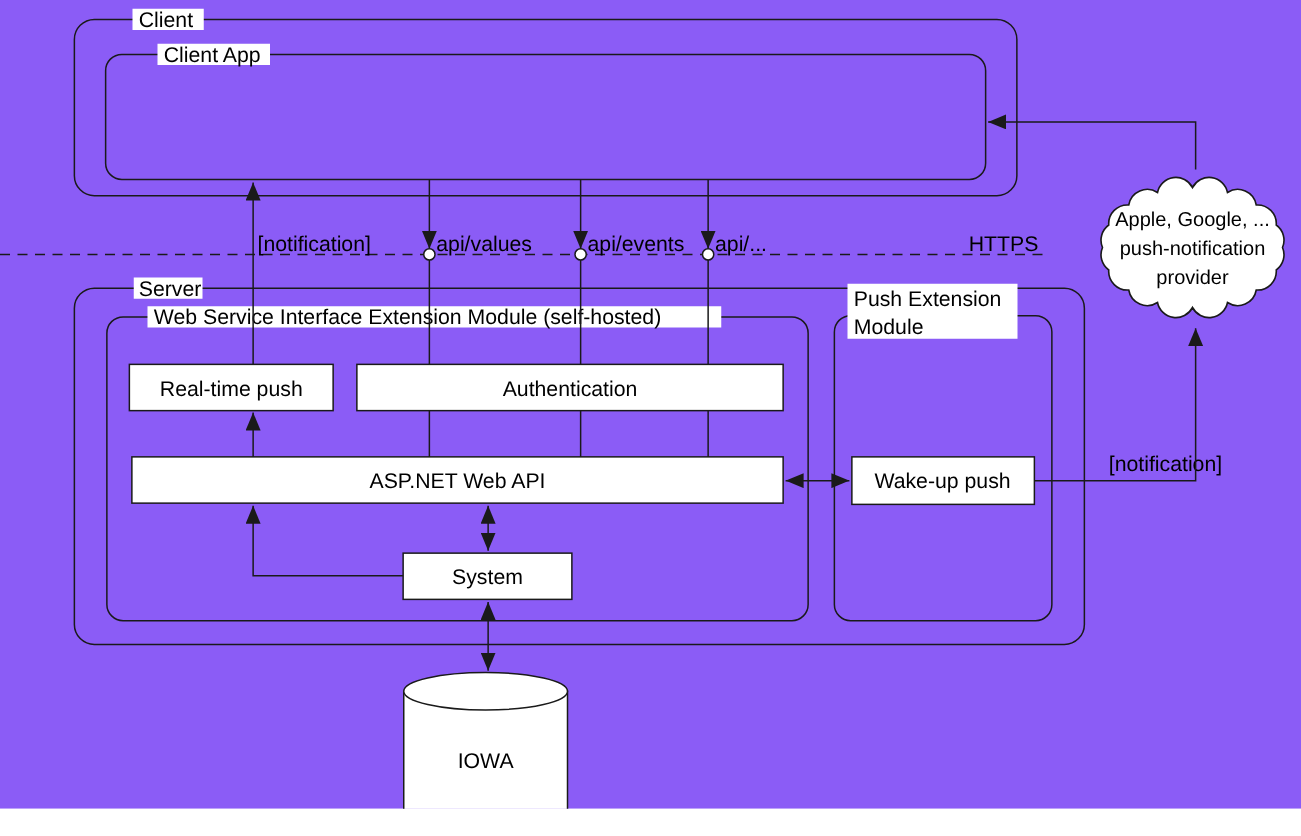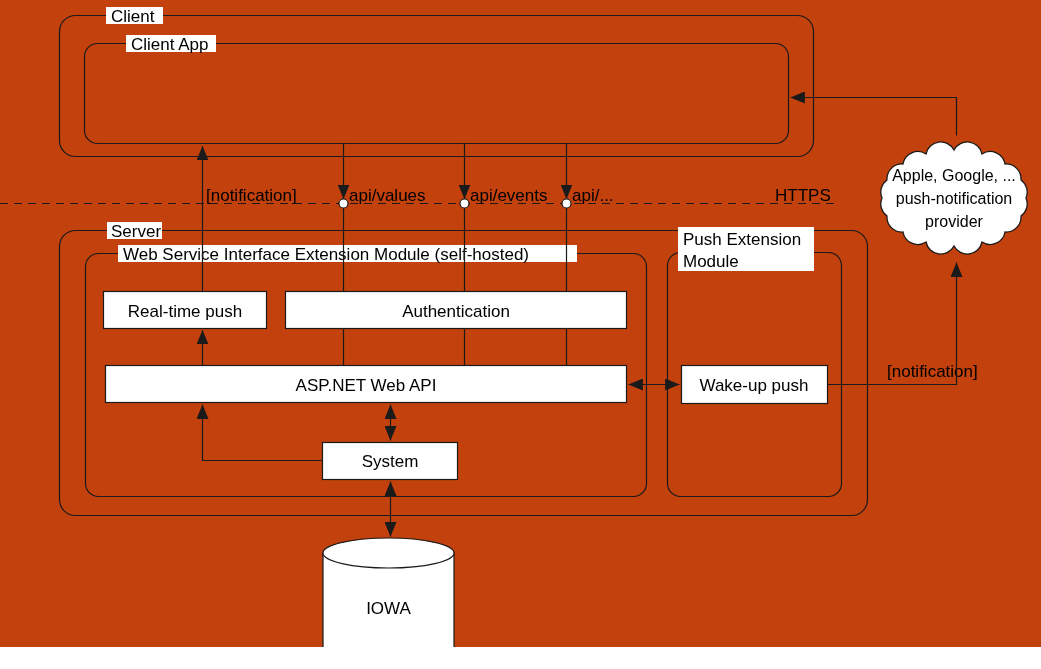--- a/index.html
+++ b/index.html
@@ -1,16 +1,16 @@
 <!DOCTYPE html>
 <html><head>
 <meta charset="utf-8">
 <style>
   html,body{margin:0;padding:0;background:#ffffff;}
-  .stage{width:1041px;height:647px;position:relative;background:#c2410c;}
+  .stage{width:1041px;height:647px;position:relative;background:#8b5cf6;}
   svg{display:block;}
   svg text{font-family:"Liberation Sans","DejaVu Sans",sans-serif;font-size:17px;fill:#000;}
   text.small{font-size:16px;}
   .container{fill:none;stroke:#1a1a1a;stroke-width:1.2;}
   .box{fill:#ffffff;stroke:#1a1a1a;stroke-width:1.2;}
   .edge{fill:none;stroke:#1a1a1a;stroke-width:1.2;}
   .dashed{fill:none;stroke:#1a1a1a;stroke-width:1.2;stroke-dasharray:8 6;}
   .lblbg{fill:#ffffff;stroke:none;}
   .lollipop{fill:#ffffff;stroke:#1a1a1a;stroke-width:1.2;}
   .cloudshape{fill:#ffffff;stroke:#1a1a1a;stroke-width:1.3;}

